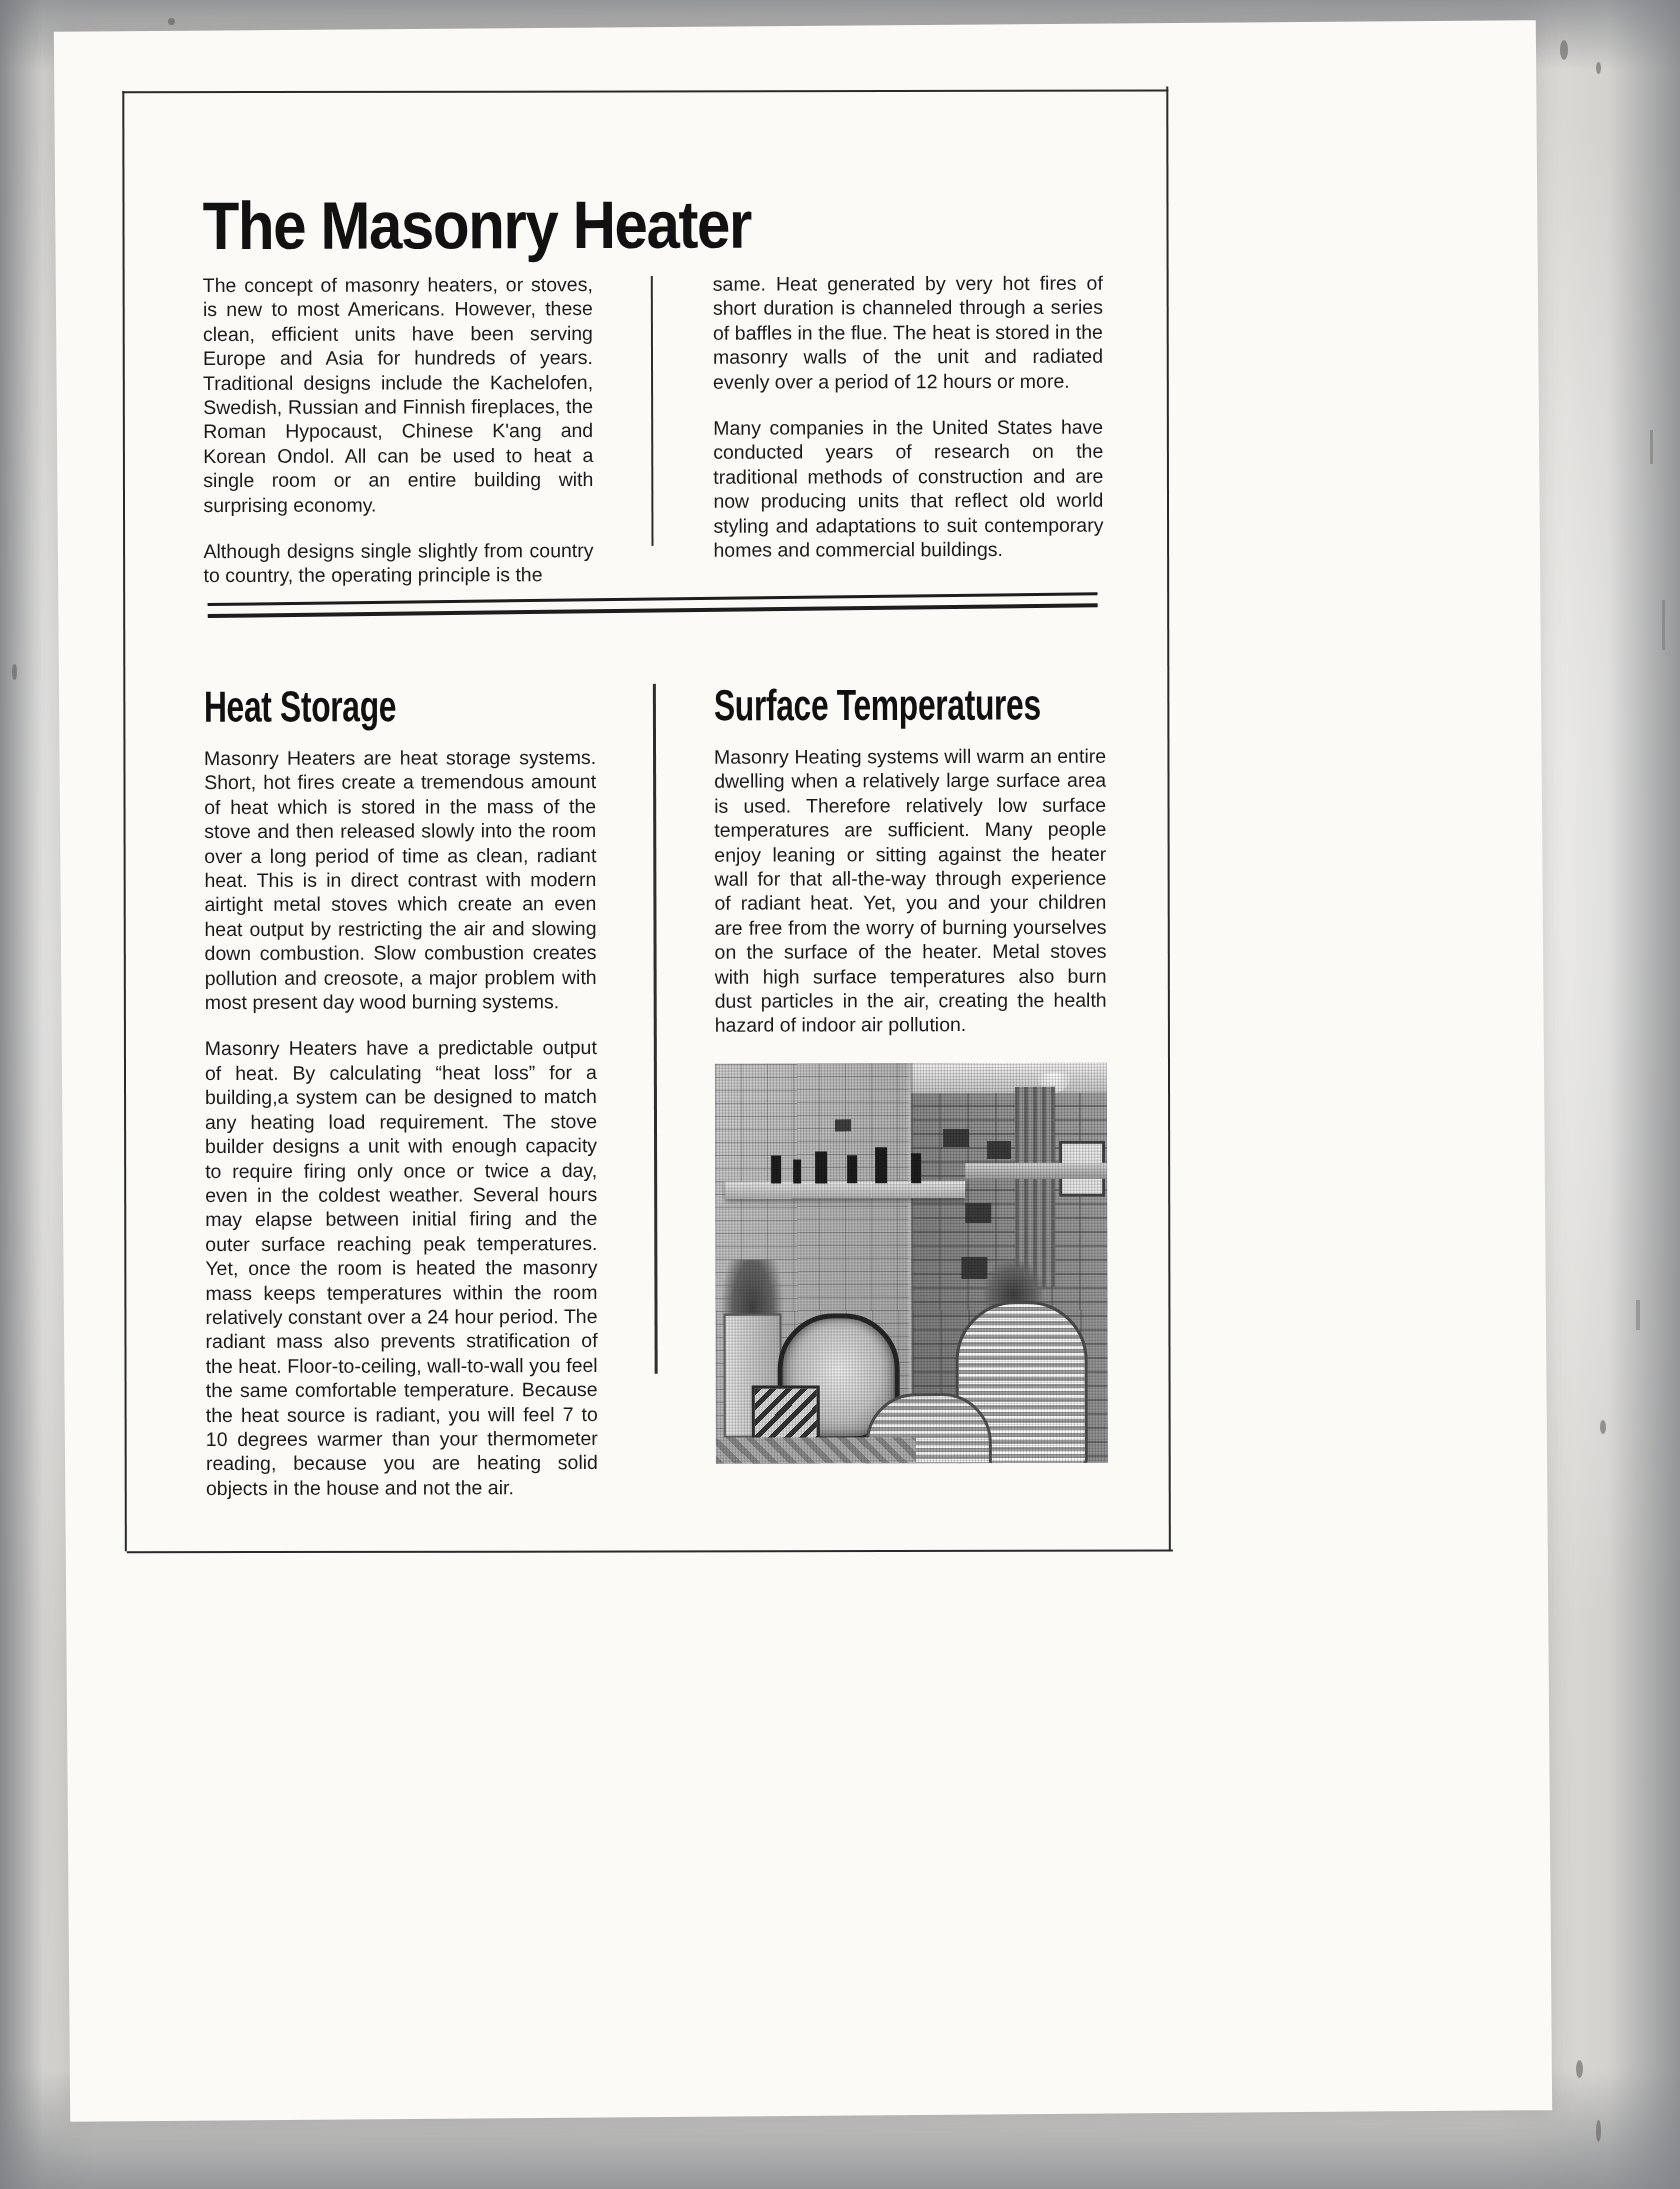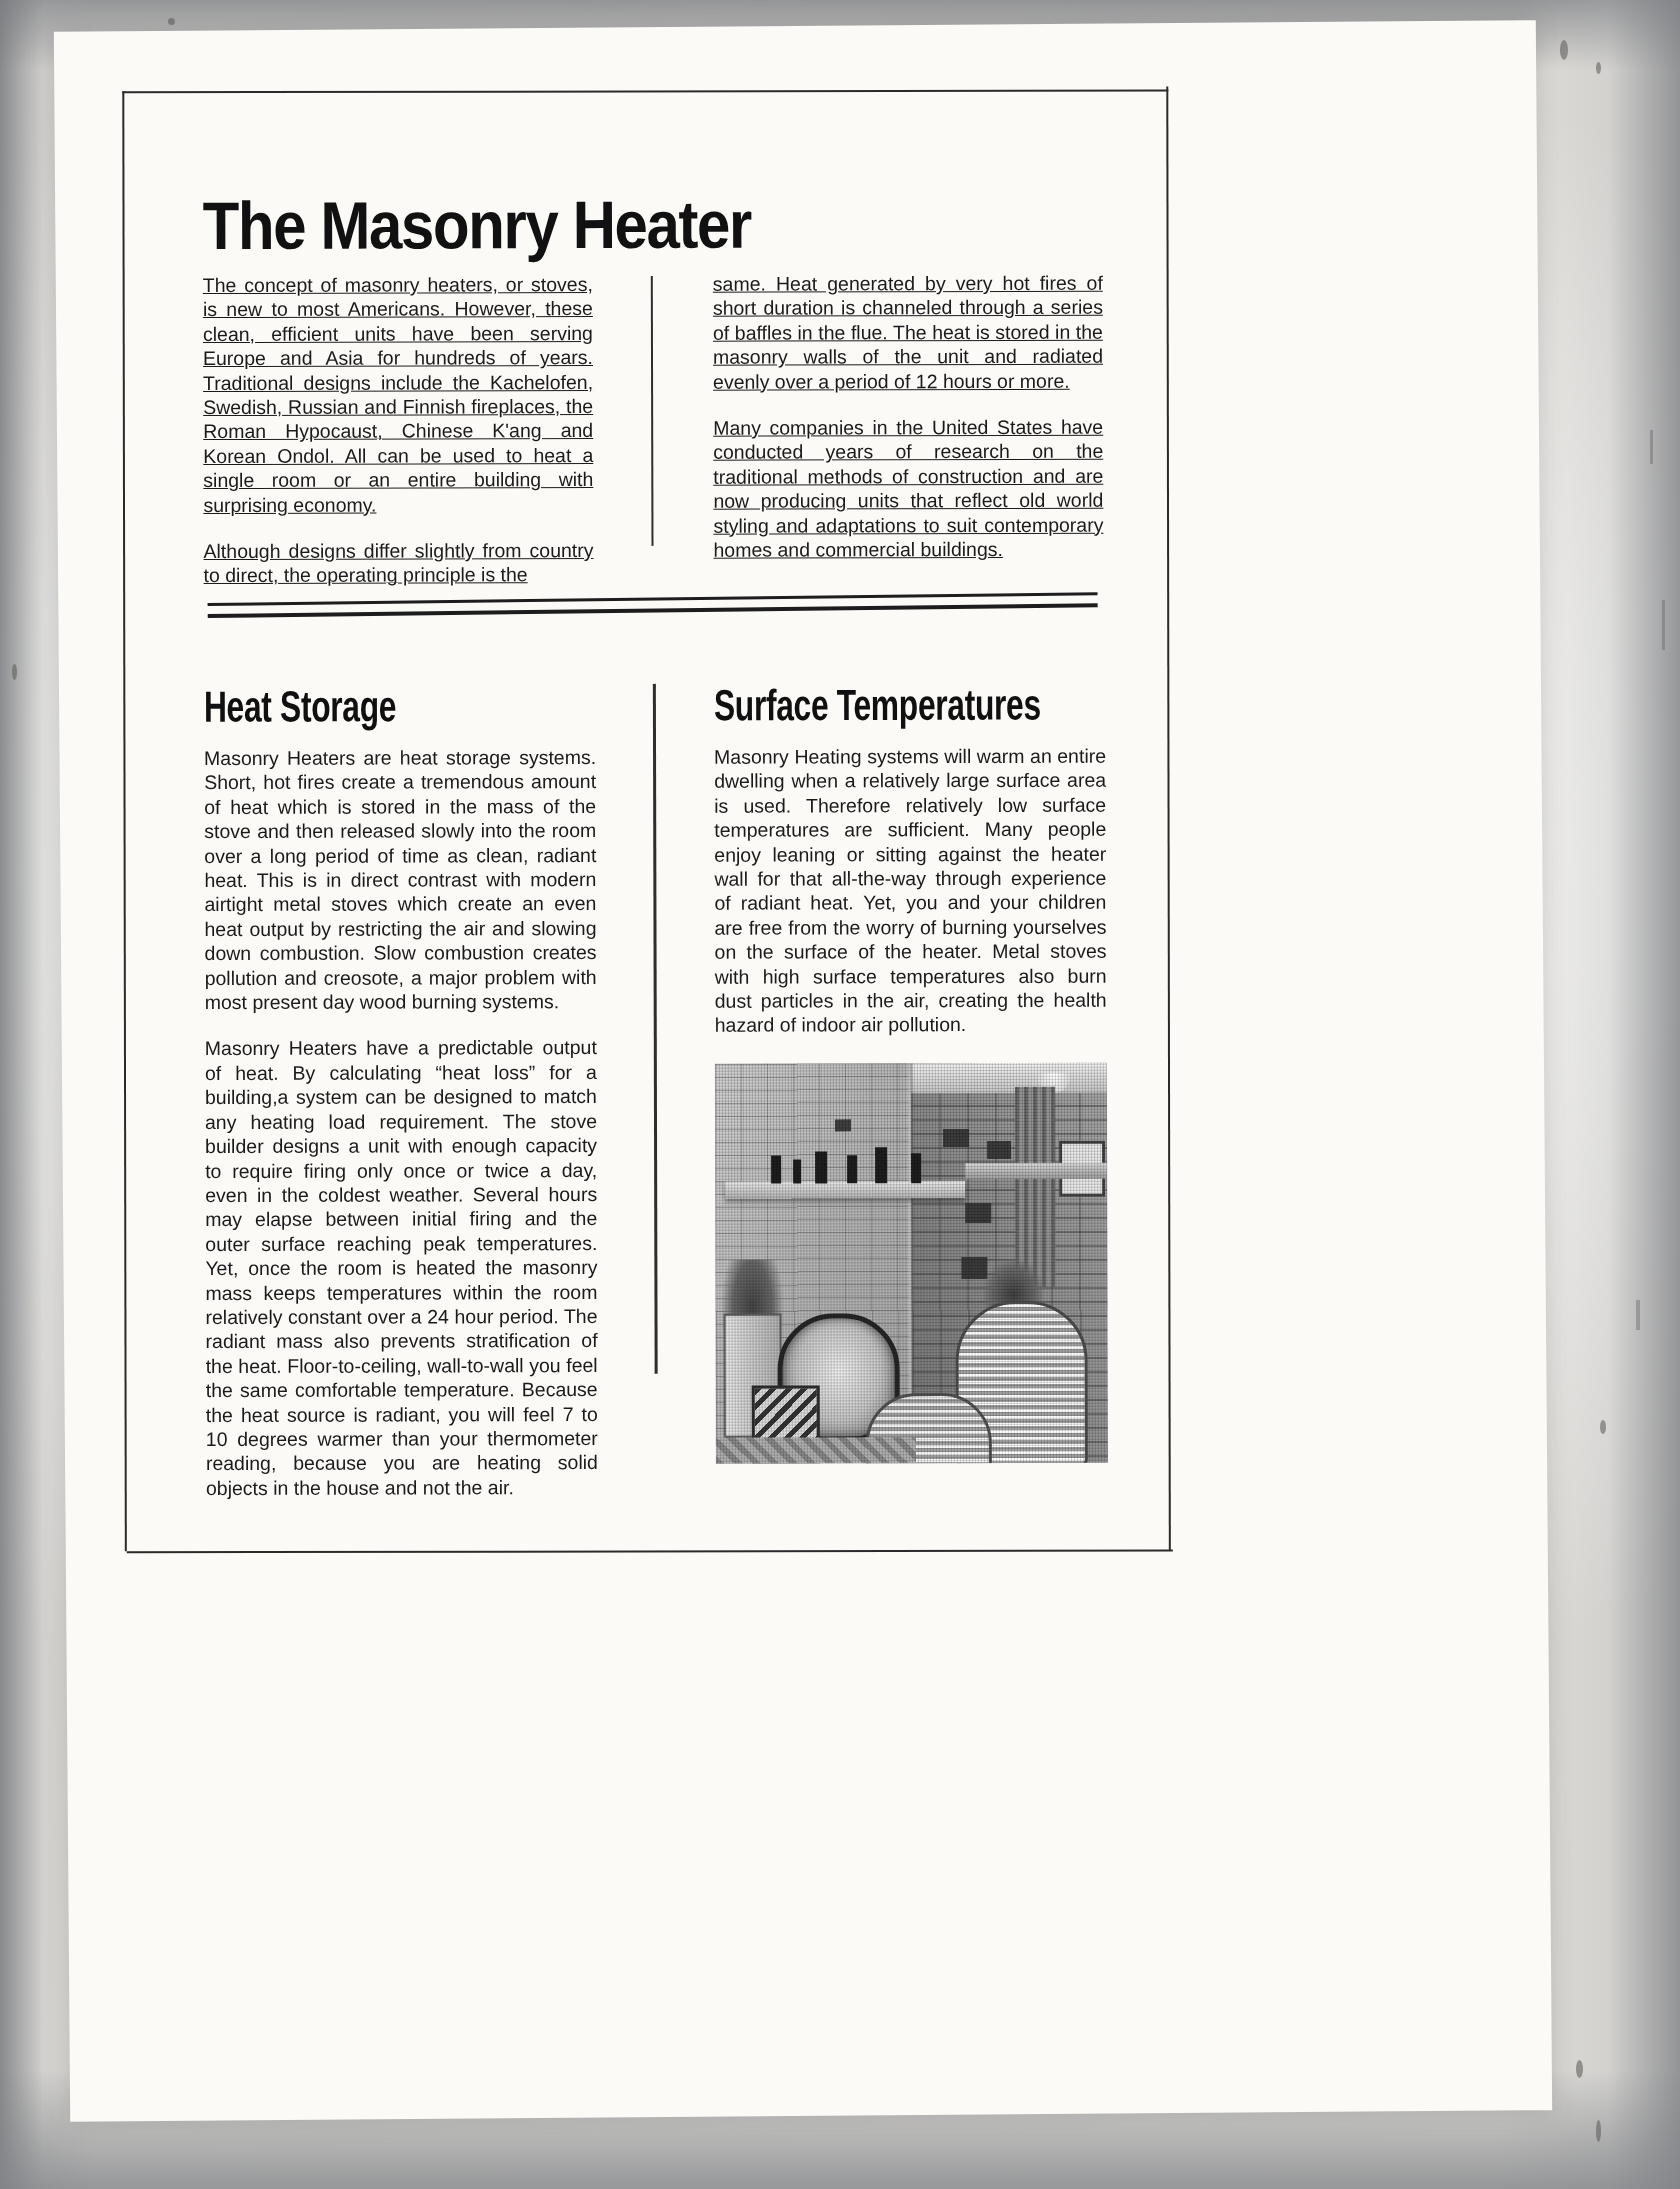--- a/index.html
+++ b/index.html
@@ -100,21 +100,20 @@
   .intro {
     position: absolute;
     left: 70px;
     top: 178px;
     width: 900px;
     display: flex;
     gap: 0;
   }
   .intro .col {
     width: 390px;
-    text-decoration: underline;
   }
   .intro .gutter {
     width: 120px;
     position: relative;
   }
   .intro .gutter .vline {
     position: absolute;
     left: 58px;
     top: 4px;
     width: 2px;
@@ -325,21 +324,21 @@
       <div class="ln left"></div>
     </div>
 
     <div id="content">
 
       <h1 class="page-title">The Masonry Heater</h1>
 
       <div class="intro">
         <div class="col">
           <p class="body">The concept of masonry heaters, or stoves, is new to most Americans. However, these clean, efficient units have been serving Europe and Asia for hundreds of years. Traditional designs include the Kachelofen, Swedish, Russian and Finnish fireplaces, the Roman Hypocaust, Chinese K'ang and Korean Ondol. All can be used to heat a single room or an entire building with surprising economy.</p>
-          <p class="body">Although designs differ slightly from country to direct, the operating principle is the</p>
+          <p class="body">Although designs single slightly from country to country, the operating principle is the</p>
         </div>
         <div class="gutter">
           <div class="vline"></div>
         </div>
         <div class="col">
           <p class="body">same. Heat generated by very hot fires of short duration is channeled through a series of baffles in the flue. The heat is stored in the masonry walls of the unit and radiated evenly over a period of 12 hours or more.</p>
           <p class="body">Many companies in the United States have conducted years of research on the traditional methods of construction and are now producing units that reflect old world styling and adaptations to suit contemporary homes and commercial buildings.</p>
         </div>
       </div>
 

